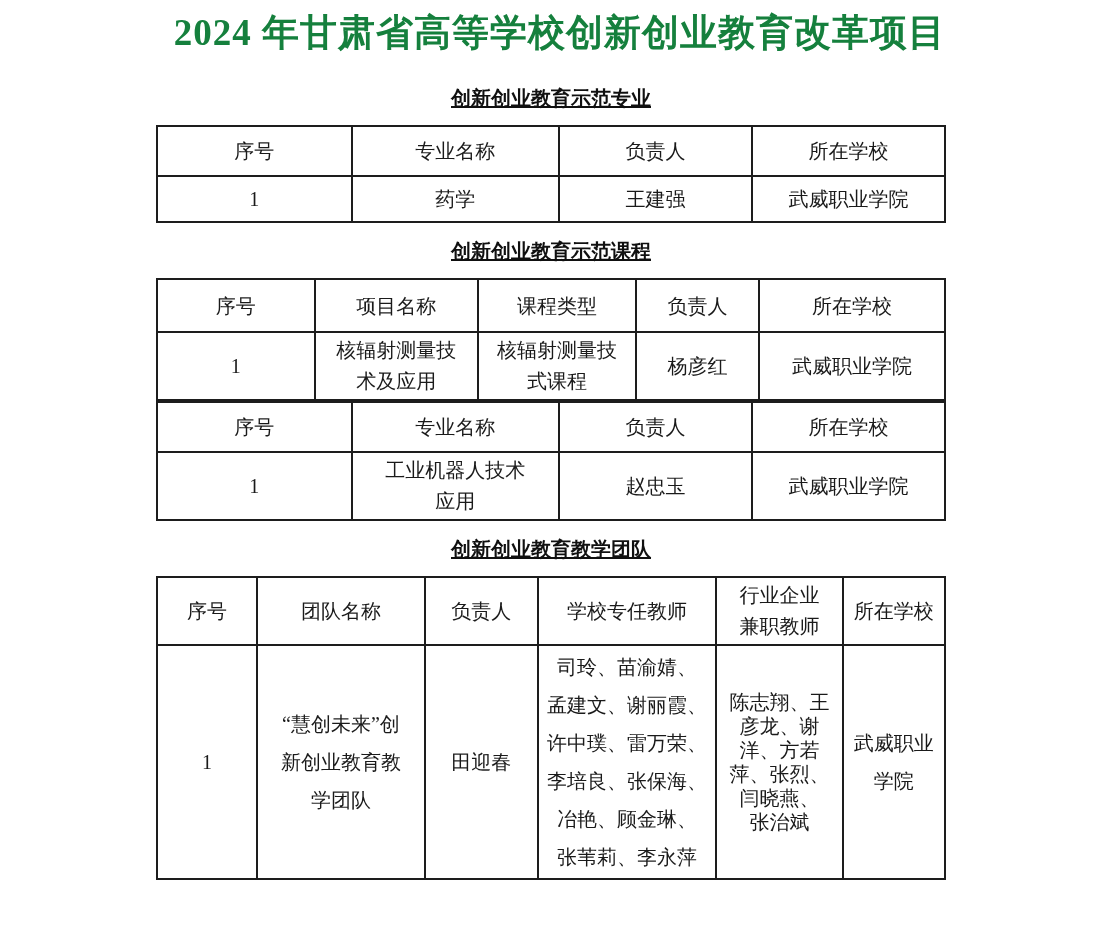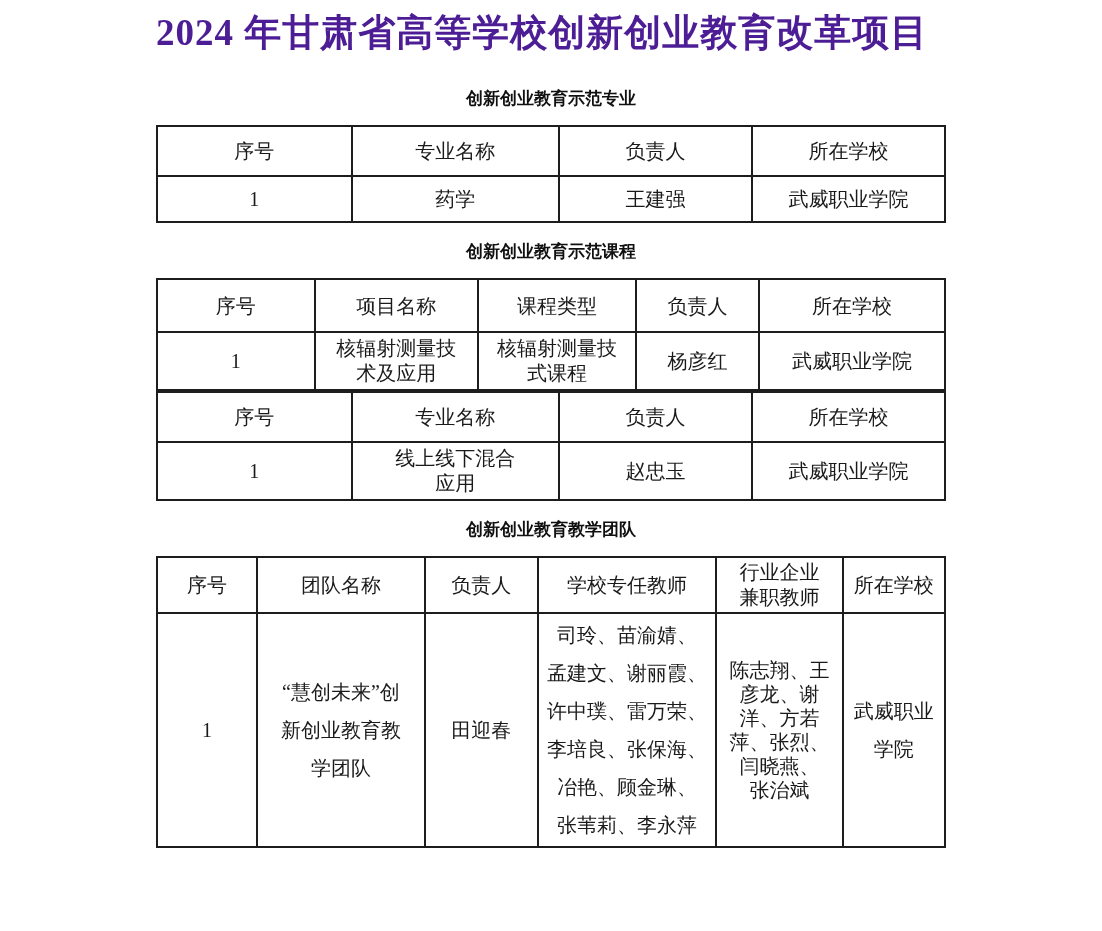--- a/index.html
+++ b/index.html
@@ -13,34 +13,35 @@
     overflow: hidden;
     color: #1a1a1a;
     font-family: "Liberation Serif", "DejaVu Serif", serif;
   }
   .doc {
     width: 790px;
     margin: 0 auto;
     padding-top: 6px;
   }
   .doc-title {
-    text-align: left;
+    text-align: right;
     font-weight: 700;
     font-size: 37px;
     line-height: 53px;
-    color: #4c1d95;
+    color: #15803d;
     letter-spacing: 1px;
   }
   .section-heading {
     text-align: center;
     font-weight: 700;
-    font-size: 17px;
+    font-size: 20px;
     line-height: 27px;
     color: #101010;
     margin: 15px 0 13px 0;
+    text-decoration: underline;
   }
   .section-heading.first {
     margin-top: 26px;
   }
   table {
     width: 100%;
     border-collapse: collapse;
     table-layout: fixed;
   }
   td {
@@ -53,21 +54,21 @@
     white-space: pre-line;
     color: #1a1a1a;
     overflow: hidden;
   }
   tr.h50  { height: 50px; }
   tr.h53  { height: 53px; }
   tr.h46  { height: 46px; }
   tr.h56  { height: 56px; }
   tr.h58  { height: 58px; }
   tr.h172 { height: 172px; }
-  td.lh27 { line-height: 25px; }
+  td.lh27 { line-height: 31px; }
   td.lh28 { line-height: 38px; }
   td.lh24 { line-height: 24px; }
 </style>
 </head>
 <body>
 
 <div class="doc">
 
   <div class="doc-title">
     <div>2024 年甘肃省高等学校创新创业教育改革项目</div>
@@ -135,21 +136,21 @@
       </colgroup>
     <tbody>
         <tr class="h50">
       <td>序号</td>
       <td>专业名称</td>
       <td>负责人</td>
       <td>所在学校</td>
     </tr>
     <tr class="h58">
       <td>1</td>
-      <td class="lh27">线上线下混合
+      <td class="lh27">工业机器人技术
 应用</td>
       <td>赵忠玉</td>
       <td>武威职业学院</td>
     </tr>
   </tbody>
     </table>
 
   <div class="section-heading">创新创业教育教学团队</div>
   <table>
     <colgroup>

